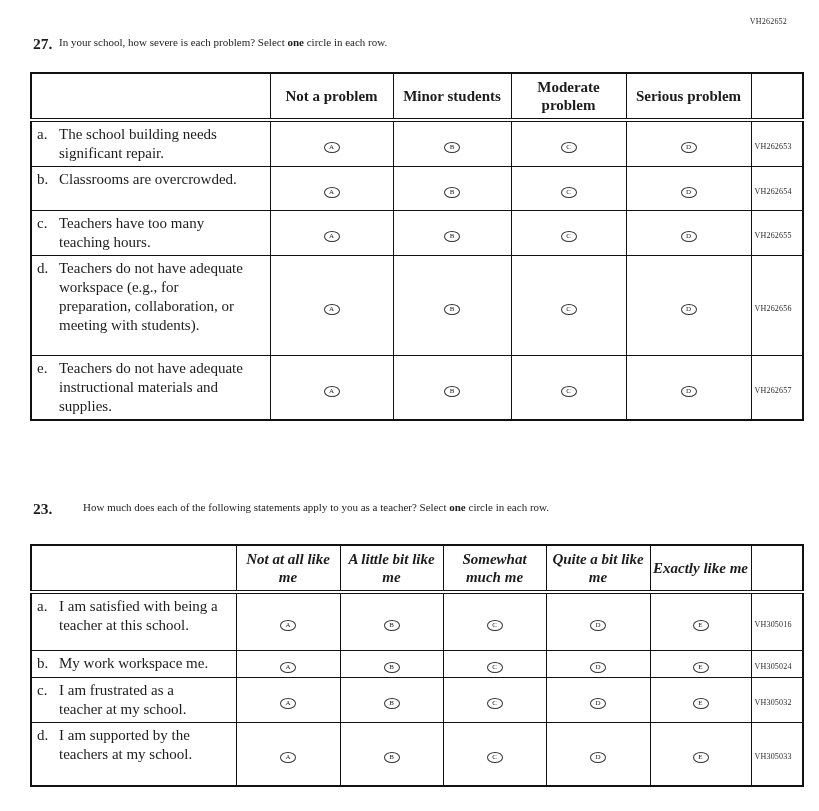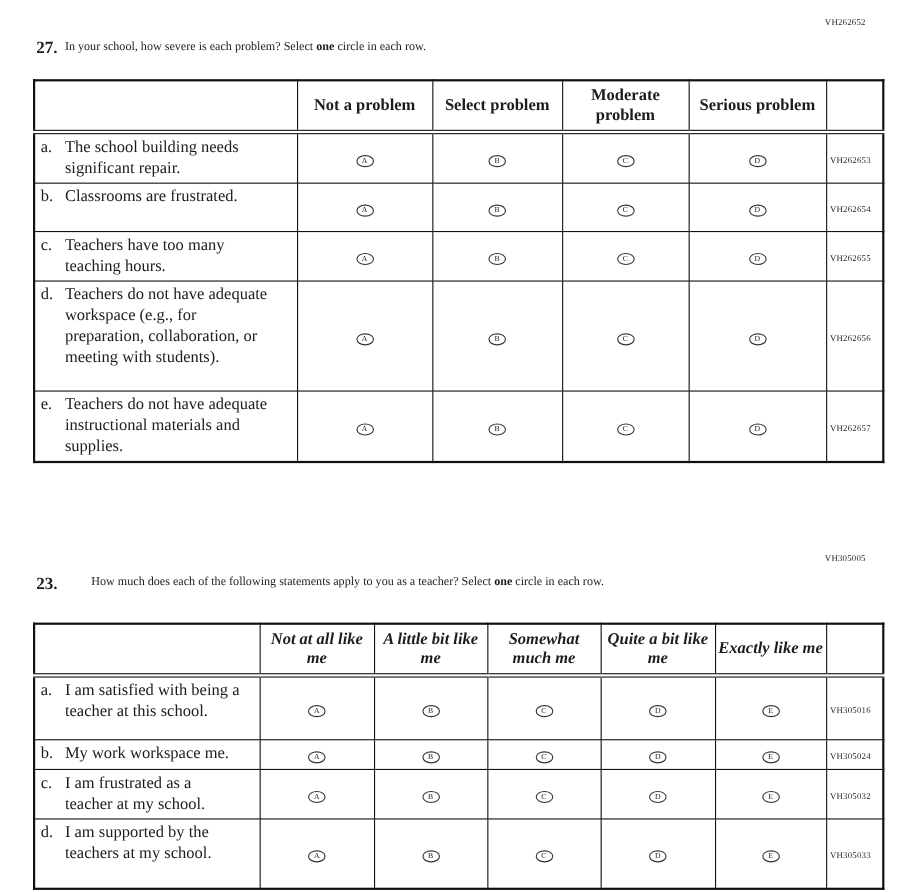--- a/index.html
+++ b/index.html
@@ -96,21 +96,21 @@
           <col style="width:123px">
           <col style="width:118px">
         <col style="width:115px">
           <col style="width:125px">
           <col style="width:52px">
       </colgroup>
       <thead>
         <tr class="hh">
           <th></th>
           <th>Not a problem</th>
-          <th>Select problem</th>
+          <th>Minor students</th>
           <th>Moderate problem</th>
           <th>Serious problem</th>
           <th></th>
         </tr>
       </thead>
       <tbody>
         <tr class="r0">
           <td class="stmt">
               <div class="stmt-wrap">
                 <span class="ltr">a.</span>
@@ -120,21 +120,21 @@
           <td class="opt"><span class="circle">A</span></td>
           <td class="opt"><span class="circle">B</span></td>
           <td class="opt"><span class="circle">C</span></td>
           <td class="opt"><span class="circle">D</span></td>
           <td class="code"><span>VH262653</span></td>
         </tr>
         <tr class="r1">
           <td class="stmt">
               <div class="stmt-wrap">
                 <span class="ltr">b.</span>
-                <span class="txt">Classrooms are frustrated.</span>
+                <span class="txt">Classrooms are overcrowded.</span>
               </div>
             </td>
           <td class="opt"><span class="circle">A</span></td>
           <td class="opt"><span class="circle">B</span></td>
           <td class="opt"><span class="circle">C</span></td>
           <td class="opt"><span class="circle">D</span></td>
           <td class="code"><span>VH262654</span></td>
         </tr>
         <tr class="r2">
           <td class="stmt">
@@ -173,23 +173,20 @@
           <td class="opt"><span class="circle">B</span></td>
           <td class="opt"><span class="circle">C</span></td>
           <td class="opt"><span class="circle">D</span></td>
           <td class="code"><span>VH262657</span></td>
         </tr>
       </tbody>
     </table>
   </div>
 
   <div class="q-block-28" id="q28">
-    <div class="code-row">
-      <span class="vcode">VH305005</span>
-    </div>
     <div class="prompt-row">
       <span class="q-num">23.</span>
       <div class="q-text"><span>How much does each of the following statements apply to you as a teacher? Select </span><b>one</b><span> circle in each row.</span></div>
     </div>
 
     <table id="q28-table">
       <colgroup>
         <col style="width:205px">
           <col style="width:104px">
           <col style="width:103px">

